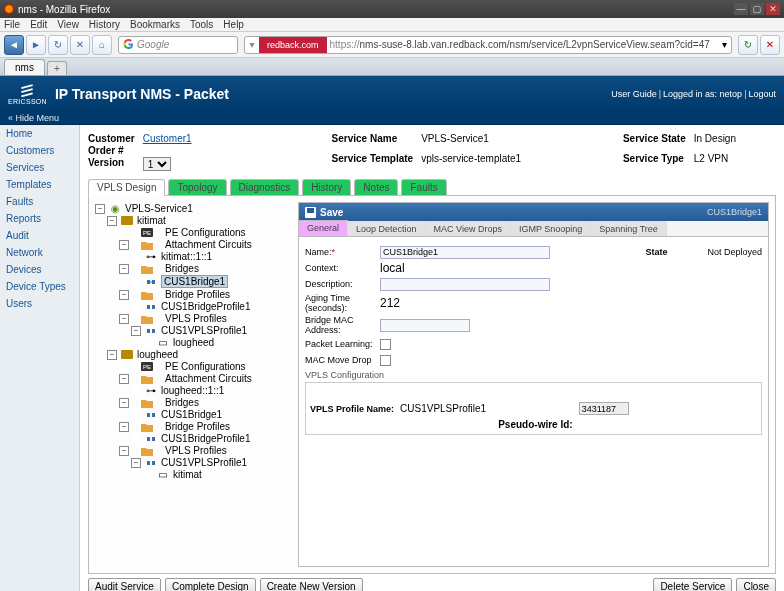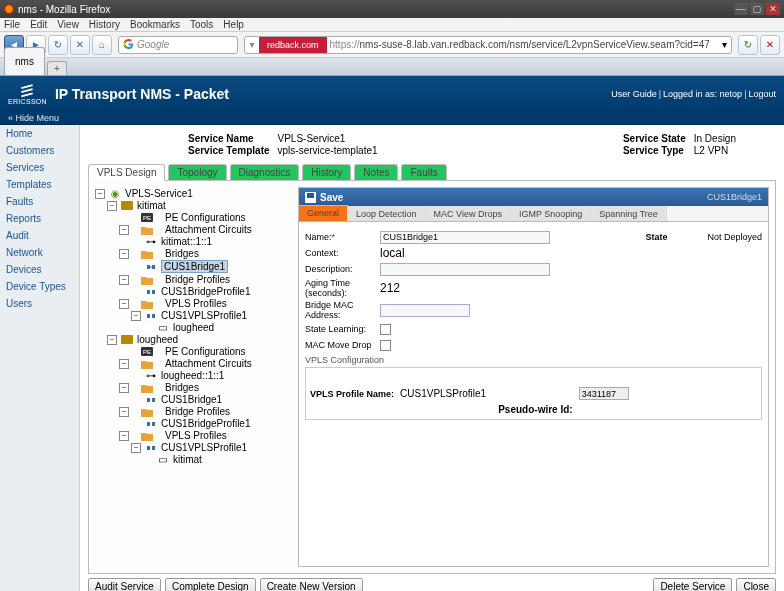--- a/index.html
+++ b/index.html
@@ -16,21 +16,21 @@
   .ff-nav { height:26px; background:#f3f3f3; border-bottom:1px solid #ccc; display:flex;align-items:center; padding:0 4px; gap:2px;}
   .navbtn{width:20px;height:20px;border:1px solid #b5c4d4;border-radius:3px;background:linear-gradient(#fff,#e4edf6);display:flex;align-items:center;justify-content:center;font-size:10px;color:#3a6ea5;}
   .navbtn.back{background:linear-gradient(#6fa5db,#3a6ea5);color:#fff;border-color:#2a5a8a;}
   .searchbox{flex:0 0 120px;height:18px;border:1px solid #aaa;background:#fff;display:flex;align-items:center;padding:0 3px;font-size:10px;color:#888;font-style:italic;margin-left:4px;border-radius:3px;}
   .g-logo{width:12px;height:12px;margin-right:3px;display:flex;align-items:center;justify-content:center;}
   .urlbar{flex:1;height:18px;background:#fff;border:1px solid #aaa;display:flex;align-items:center;font-size:10px;margin:0 4px;border-radius:3px;overflow:hidden;}
   .urlbar .badge{background:#c41e3a;height:28px;color:#fff;font-size:9px;padding:0 8px;display:flex;align-items:center;margin-right:3px;}
   .urlbar .urltext{flex:1;white-space:nowrap;overflow:hidden;color:#444;}
   .urlbar .https{color:#888;}
   .ff-tabs{height:18px;background:linear-gradient(#dde4eb,#c8d2dc);border-bottom:1px solid #9aa;display:flex;align-items:flex-end;padding-left:4px;}
-  .ff-tab{height:28px;border:1px solid #9aa;border-bottom:none;background:#f5f5f5;border-radius:3px 3px 0 0;padding:0 10px;display:flex;align-items:center;font-size:10px;margin-right:2px;}
+  .ff-tab{height:16px;border:1px solid #9aa;border-bottom:none;background:#f5f5f5;border-radius:3px 3px 0 0;padding:0 10px;display:flex;align-items:center;font-size:10px;margin-right:2px;}
   .ff-newtab{width:20px;height:14px;border:1px solid #9aa;border-bottom:none;background:#e5e5e5;border-radius:3px 3px 0 0;display:flex;align-items:center;justify-content:center;color:#666;}
   
   .app-header{height:36px;background:linear-gradient(#0b4a80,#003a6c);color:#fff;display:flex;align-items:center;padding:0 8px;justify-content:space-between;}
   .app-header .left{display:flex;align-items:center;gap:8px;}
   .econ{display:flex;flex-direction:column;align-items:center;}
   .econ svg{display:block;}
   .econ-txt{font-size:7px;letter-spacing:0.3px;}
   .app-title{font-size:14px;font-weight:bold;}
   .app-header .right{font-size:9px;display:flex;gap:2px;}
   .app-header .right a{color:#fff;}
@@ -67,21 +67,21 @@
   .indent-4{padding-left:48px;}
   
   .form-panel{flex:1;border:1px solid #bbb;background:#fff;}
   .form-hdr{height:18px;background:linear-gradient(#3a76b5,#2a5a95);color:#fff;display:flex;align-items:center;justify-content:space-between;padding:0 6px;font-size:10px;}
   .form-hdr .save{display:flex;align-items:center;gap:4px;font-weight:bold;cursor:pointer;}
   .save-ico{width:11px;height:11px;background:#fff;border-radius:1px;position:relative;}
   .save-ico::after{content:'';position:absolute;top:1px;left:2px;width:7px;height:5px;background:#2a5a95;}
   .form-hdr .crumb{font-size:9px;color:#d0dce8;}
   .inner-tabs{display:flex;border-bottom:1px solid #bbb;background:#f5f5f5;}
   .inner-tab{padding:2px 8px;font-size:9px;color:#444;border-right:1px solid #ddd;cursor:pointer;background:#e2e2e2;border-top:1px solid transparent;}
-  .inner-tab.active{background:#f97316;border-top:1px solid #bbb;margin-top:-1px;}
+  .inner-tab.active{background:#f0abfc;border-top:1px solid #bbb;margin-top:-1px;}
   .form-body{padding:6px;font-size:10px;}
   .form-row{display:flex;align-items:center;margin:2px 0;min-height:14px;}
   .form-label{width:75px;font-size:9px;}
   .form-label.req::after{content:'*';color:#c00;}
   .form-input{width:170px;height:13px;border:1px solid #aac;background:#f5f8fb;font-size:9px;padding:0 2px;}
   .form-val{font-size:12px;}
   .state-col{margin-left:auto;display:flex;gap:40px;font-size:9px;}
   .chk{width:11px;height:11px;border:1px solid #888;background:#fff;}
   .section-lbl{font-size:9px;color:#555;margin-top:3px;}
   .vpls-box{border:1px solid #ccc;padding:4px;margin-top:2px;display:flex;align-items:center;gap:6px;}
@@ -187,20 +187,28 @@
     <div class="item">Audit</div>
     <div class="item">Network</div>
     <div class="item">Devices</div>
     <div class="item">Device Types</div>
     <div class="item">Users</div>
   </div>
 
   <div class="content">
 
     <div class="info-row">
+      <div class="info-col">
+        <span class="info-label">Customer</span>
+          <span class="info-val"><a>Customer1</a></span>
+        <span class="info-label">Order #</span>
+          <span class="info-val"></span>
+        <span class="info-label">Version</span>
+          <span><select class="version-sel"><option>1</option></select></span>
+      </div>
       <div class="info-col" style="margin-left:100px;">
         <span class="info-label">Service Name</span>
           <span>VPLS-Service1</span>
         <span class="info-label">Service Template</span>
           <span>vpls-service-template1</span>
       </div>
       <div class="info-col" style="margin-left:auto;">
         <span class="info-label">Service State</span>
           <span>In Design</span>
         <span class="info-label">Service Type</span>
@@ -455,21 +463,21 @@
             </div>
           <div class="form-row">
               <span class="form-label">Aging Time (seconds):</span>
               <span class="form-val">212</span>
             </div>
           <div class="form-row">
               <span class="form-label">Bridge MAC Address:</span>
               <input class="form-input" style="width: 90px;" value="">
             </div>
           <div class="form-row">
-              <span class="form-label">State Learning:</span>
+              <span class="form-label">Packet Learning:</span>
               <span class="chk"></span>
             </div>
           <div class="form-row">
               <span class="form-label">MAC Move Drop</span>
               <span class="chk"></span>
             </div>
           <div class="section-lbl">VPLS Configuration</div>
           <div class="vpls-box">
             <span style="font-weight:bold;font-size:9px;">VPLS Profile Name:</span>
             <span>CUS1VPLSProfile1</span>

